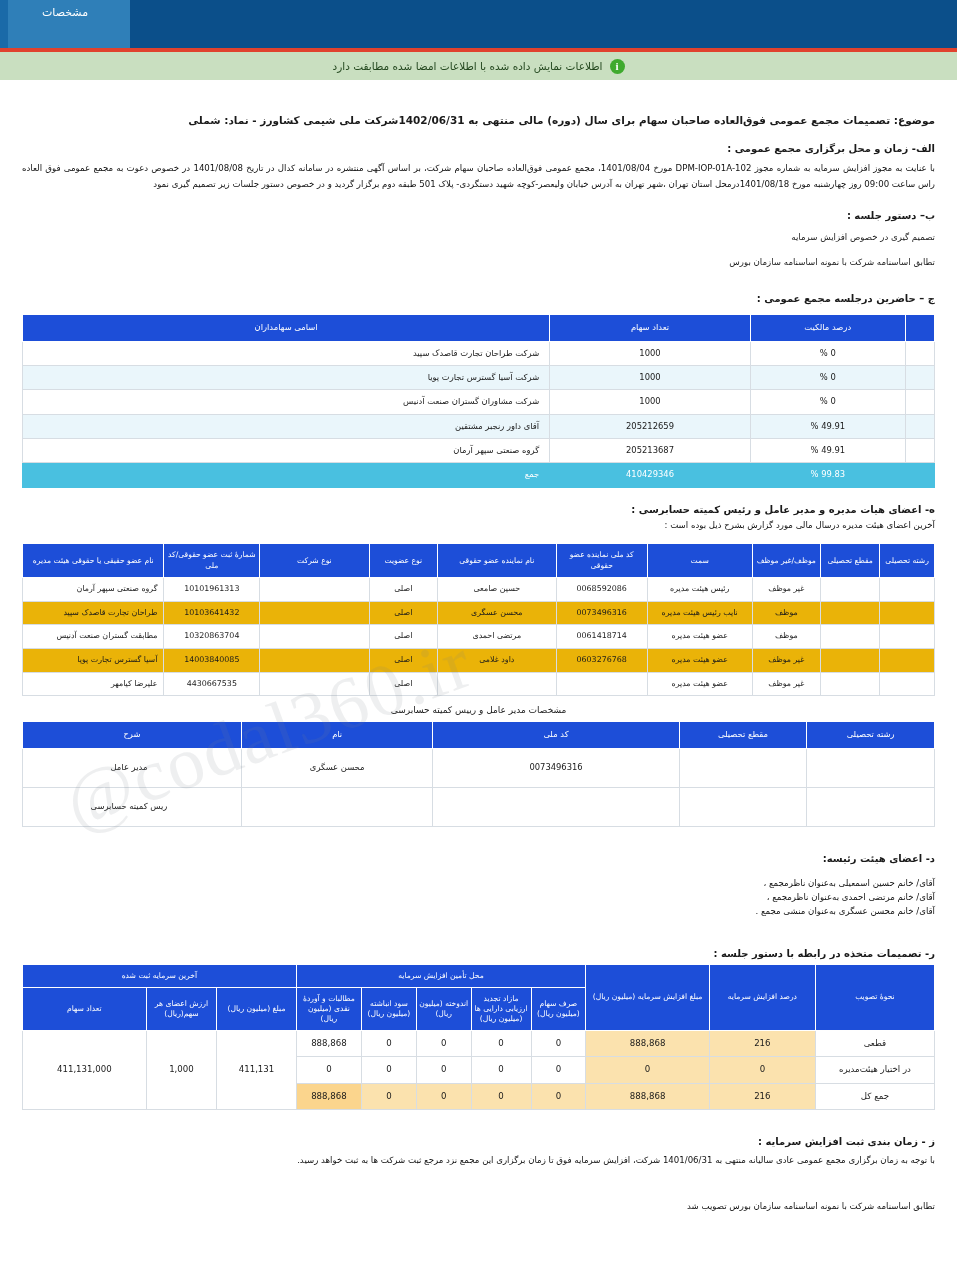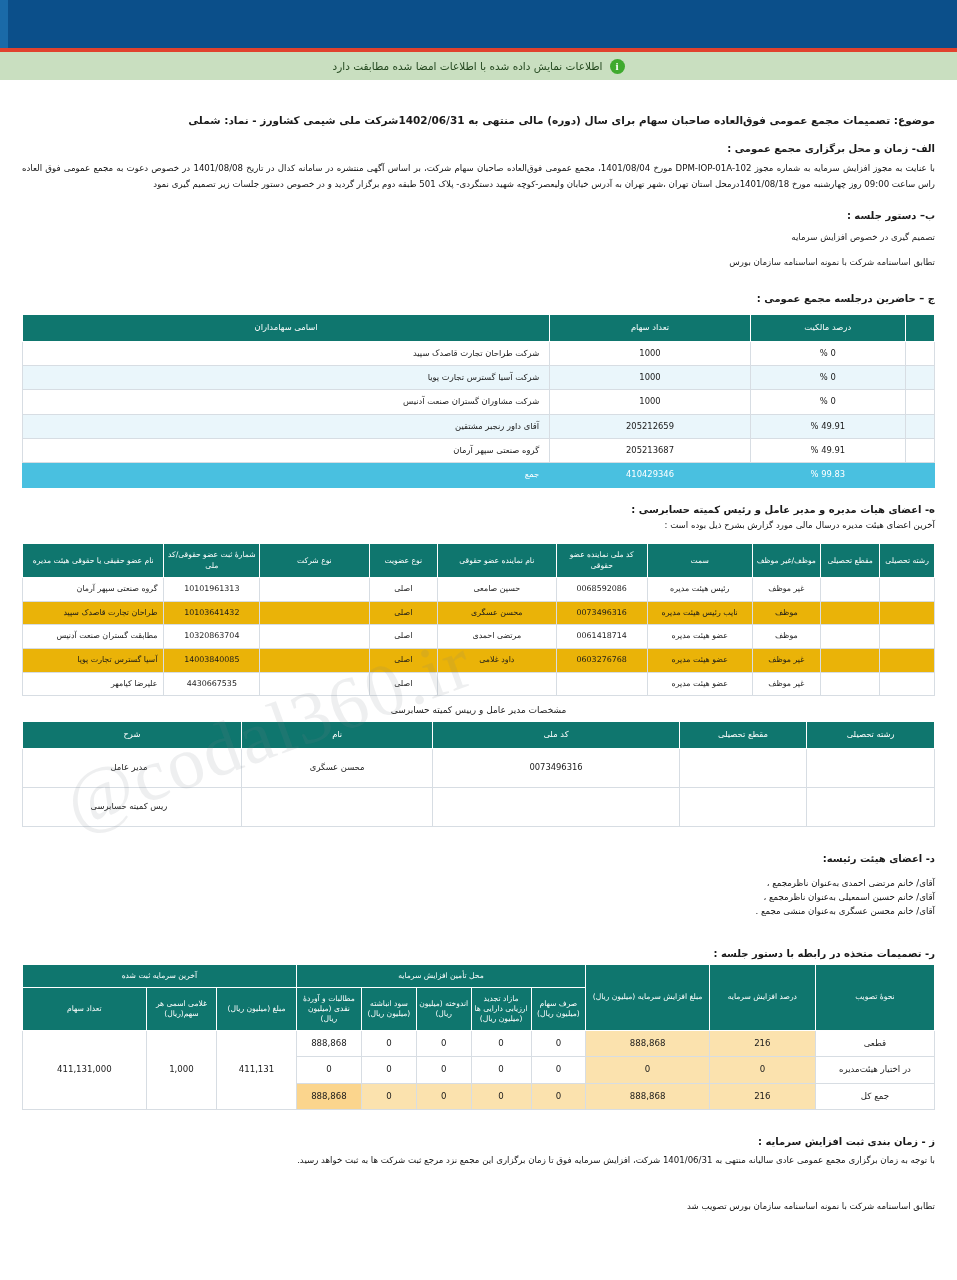--- a/index.html
+++ b/index.html
@@ -89,21 +89,21 @@
   .label-line{font-size:9px;text-align:center;margin-top:9px;}
 
   
   table{
     border-collapse:collapse;
     width:100%;
     font-size:8.4px;
     table-layout:fixed;
   }
   table th{
-    background:#0f766e;
+    background:#1d4ed8;
     color:#ffffff;
     font-weight:normal;
     border:1px solid #ffffff;
     padding:7px 3px;
     line-height:1.35;
     vertical-align:middle;
     text-align:center;
   }
   table td{
     border:1px solid #d7dde3;
@@ -154,20 +154,23 @@
     letter-spacing:2px;
     direction:ltr;
   }
   .wm .w1{left:55px;top:690px;}
 </style>
 </head>
 <body>
 
 <div class="topbar">
   <div class="leftgap"></div>
+  <div class="tab">
+    <span>مشخصات</span>
+  </div>
 </div>
 <div class="redline"></div>
 
 <div class="notice">
   <span class="info-icon">i</span>
   <span>اطلاعات نمایش داده شده با اطلاعات امضا شده مطابقت دارد</span>
 </div>
 
 <div class="page">
 
@@ -367,22 +370,22 @@
           <td></td>
           <td></td>
           <td class="desc">ریس کمیته حسابرسی</td>
         </tr>
       </tbody>
     </table>
   </div>
 
   <div class="section-title" style="margin-top:26px">د- اعضای هیئت رئیسه:</div>
   <div style="margin-top:12px">
+    <div class="para" style="margin-top:0;line-height:1.65">آقای/ خانم  حسین اسمعیلی  به‌عنوان ناظرمجمع ،</div>
     <div class="para" style="margin-top:0;line-height:1.65">آقای/ خانم  مرتضی احمدی  به‌عنوان ناظرمجمع ،</div>
-    <div class="para" style="margin-top:0;line-height:1.65">آقای/ خانم  حسین اسمعیلی  به‌عنوان ناظرمجمع ،</div>
     <div class="para" style="margin-top:0;line-height:1.65">آقای/ خانم  محسن عسگری  به‌عنوان منشی مجمع .</div>
   </div>
 
   <div class="section-title" style="margin-top:30px">ر- تصمیمات متخذه در رابطه با دستور جلسه :</div>
 
   <div class="tbl-wrap" style="margin-top:5px">
     <table class="cap-table">
       <colgroup>
         <col style="width:13.5%">
           <col style="width:12%">
@@ -404,21 +407,21 @@
           <th colspan="5">محل تأمین  افزایش سرمایه</th>
           <th colspan="3">آخرین سرمایه ثبت شده</th>
         </tr>
         <tr>
           <th>صرف سهام (میلیون ریال)</th>
           <th>مازاد تجدید ارزیابی دارایی ها (میلیون ریال)</th>
           <th>اندوخته (میلیون ریال)</th>
           <th>سود انباشته (میلیون ریال)</th>
           <th>مطالبات و آوردۀ نقدی (میلیون ریال)</th>
           <th>مبلغ (میلیون ریال)</th>
-          <th>غلامی اسمی هر سهم(ریال)</th>
+          <th>ارزش اعضای هر سهم(ریال)</th>
           <th>تعداد سهام</th>
         </tr>
       </thead>
       <tbody>
         <tr>
           <td>قطعی</td>
           <td class="hl">216</td>
           <td class="hl">888,868</td>
           <td>0</td>
           <td>0</td>

